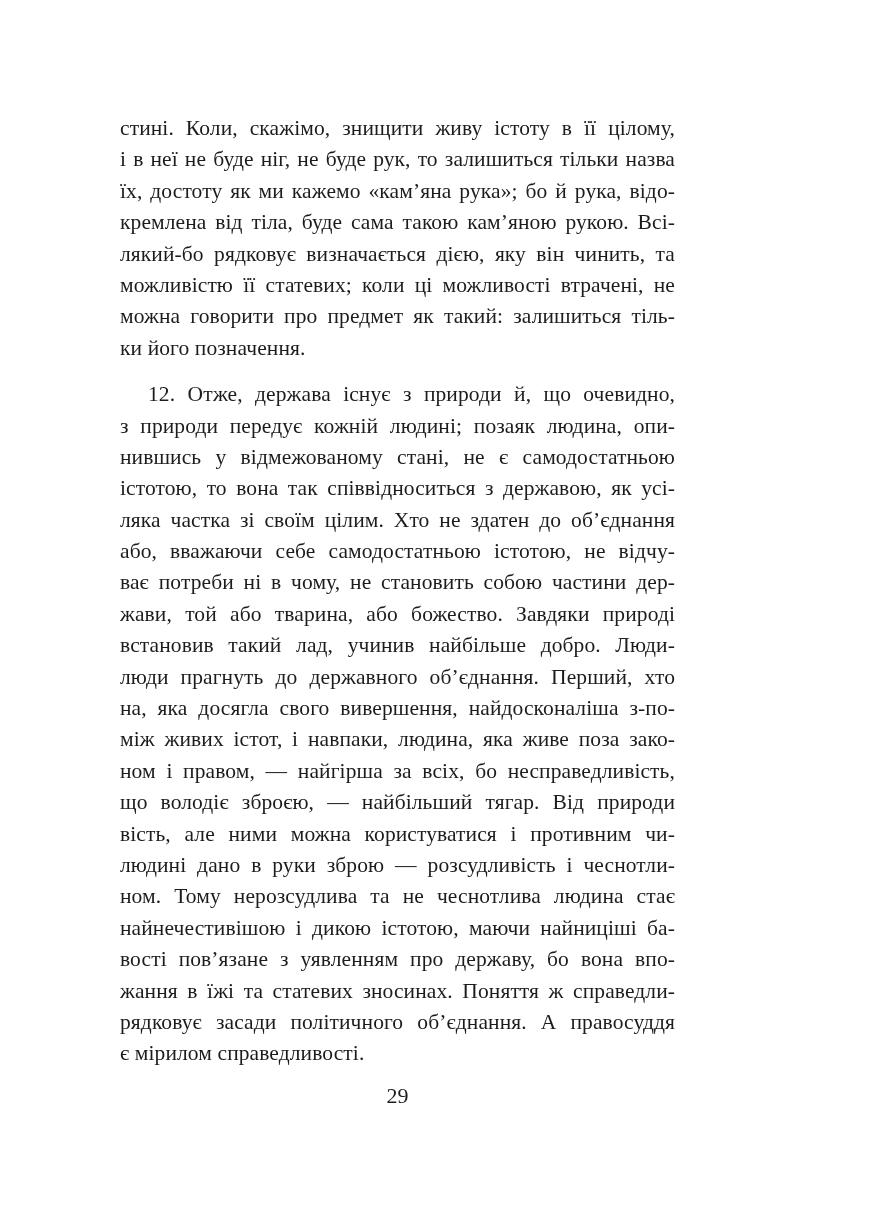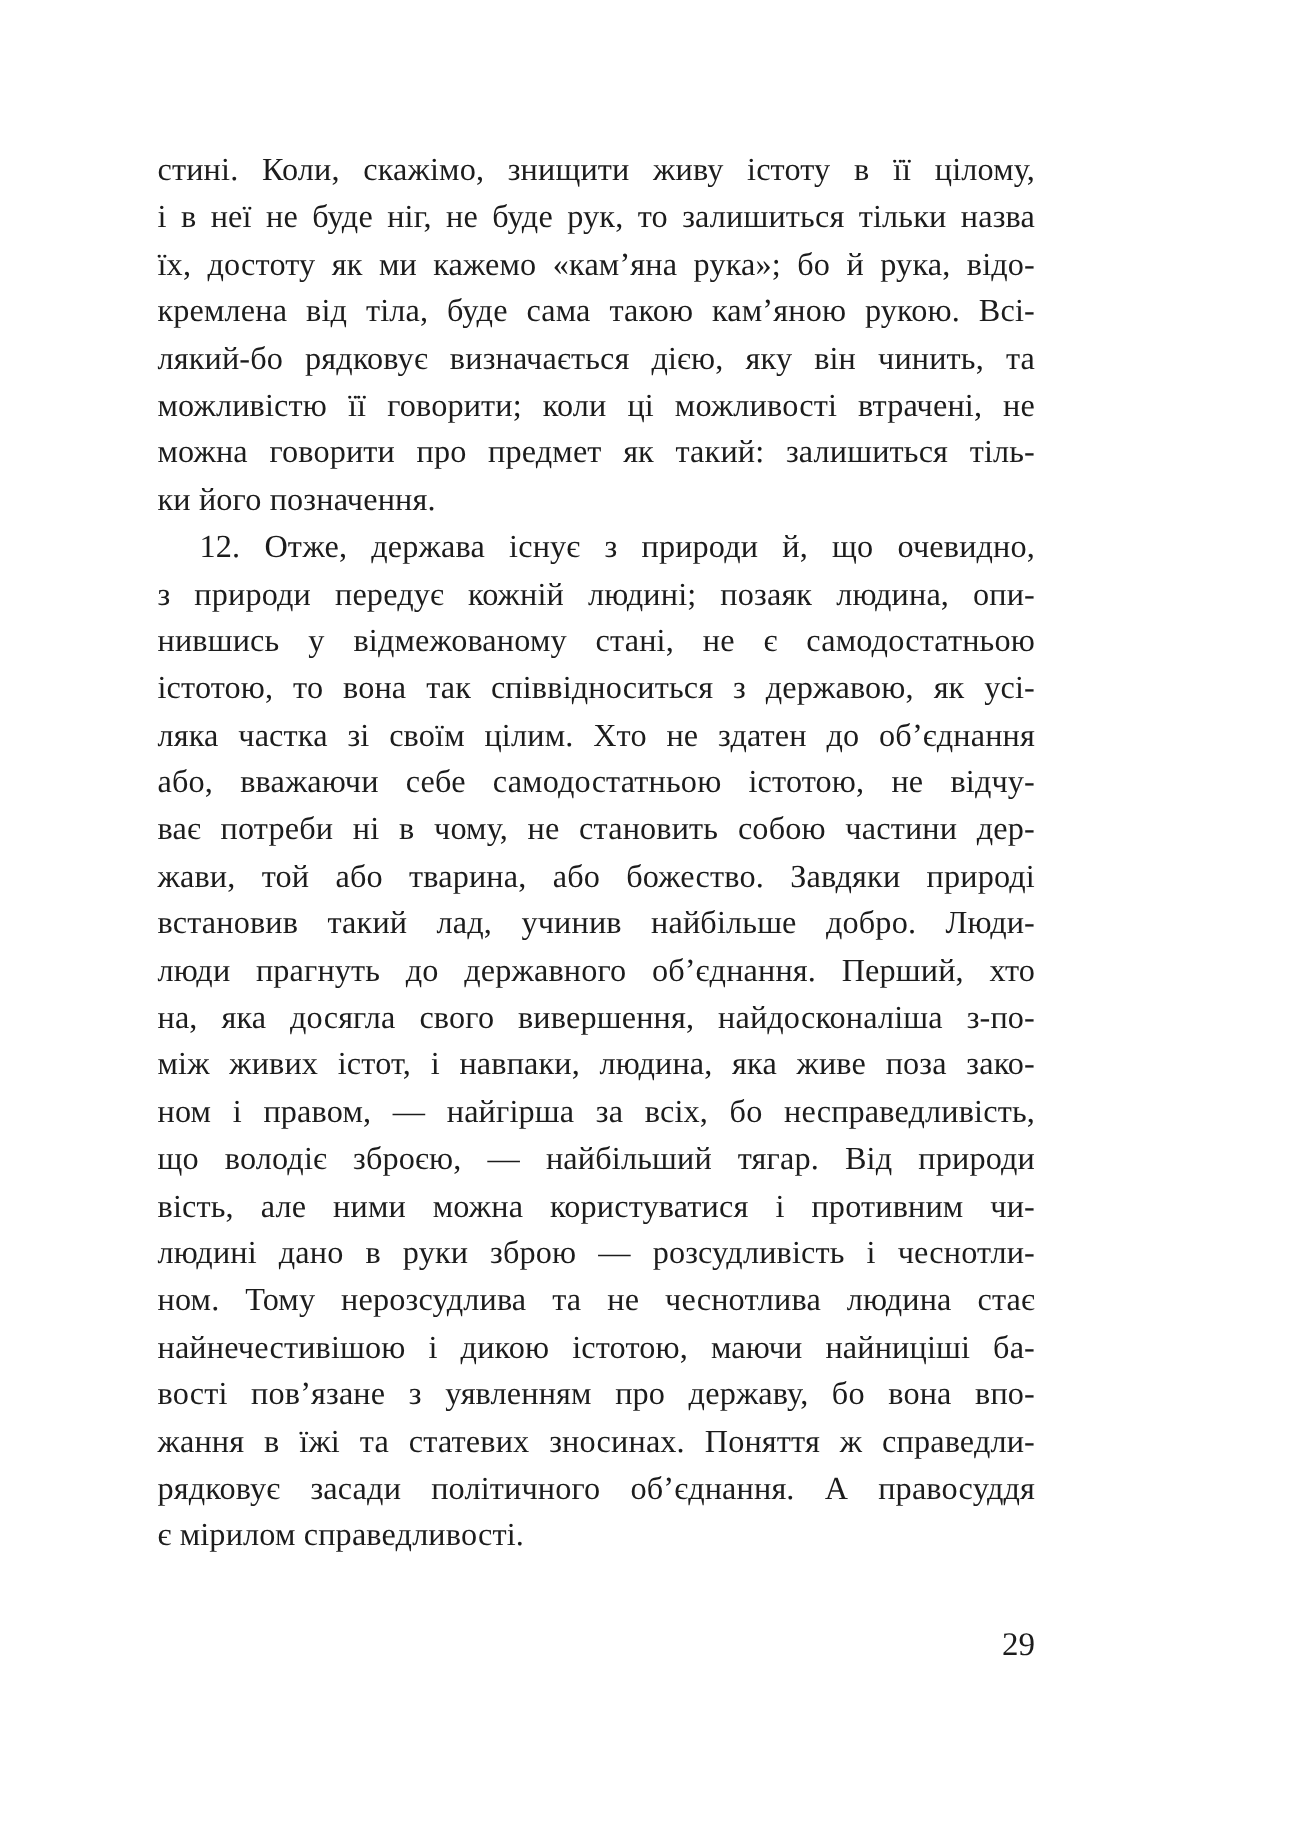--- a/index.html
+++ b/index.html
@@ -16,21 +16,21 @@
     font-family: "Liberation Serif", "DejaVu Serif", serif;
     overflow: hidden;
   }
   .text-block {
     position: absolute;
     left: 105px;
     top: 98px;
     width: 585px;
   }
   .paragraph {
-    margin: 0;
+    margin: 15px;
     padding: 0;
   }
   .line {
     font-size: 21.5px;
     line-height: 31.4px;
     height: 31.4px;
     text-align: justify;
     text-align-last: justify;
     letter-spacing: 0.1px;
     overflow: visible;
@@ -39,37 +39,37 @@
     text-align-last: left;
   }
   .line.indent {
     text-indent: 28px;
   }
   .folio {
     position: absolute;
     left: 105px;
     top: 1083px;
     width: 585px;
-    text-align: right;
+    text-align: center;
     font-size: 22px;
     line-height: normal;
   }
 </style>
 </head>
 <body>
 
 <div class="page" style="background: rgb(255, 255, 255); color: rgb(28, 28, 28);">
   <div class="text-block">
       <div class="paragraph">
         <div class="line">стині. Коли, скажімо, знищити живу істоту в її цілому,</div>
         <div class="line">і в неї не буде ніг, не буде рук, то залишиться тільки назва</div>
         <div class="line">їх, достоту як ми кажемо «кам’яна рука»; бо й рука, відо-</div>
         <div class="line">кремлена від тіла, буде сама такою кам’яною рукою. Всі-</div>
         <div class="line">лякий-бо рядковує визначається дією, яку він чинить, та</div>
-        <div class="line">можливістю її говорити; коли ці можливості втрачені, не</div>
+        <div class="line">можливістю її статевих; коли ці можливості втрачені, не</div>
         <div class="line">можна говорити про предмет як такий: залишиться тіль-</div>
         <div class="line para-end">ки його позначення.</div>
       </div>
       <div class="paragraph">
         <div class="line indent">12. Отже, держава існує з природи й, що очевидно,</div>
         <div class="line">з природи передує кожній людині; позаяк людина, опи-</div>
         <div class="line">нившись у відмежованому стані, не є самодостатньою</div>
         <div class="line">істотою, то вона так співвідноситься з державою, як усі-</div>
         <div class="line">ляка частка зі своїм цілим. Хто не здатен до об’єднання</div>
         <div class="line">або, вважаючи себе самодостатньою істотою, не відчу-</div>

